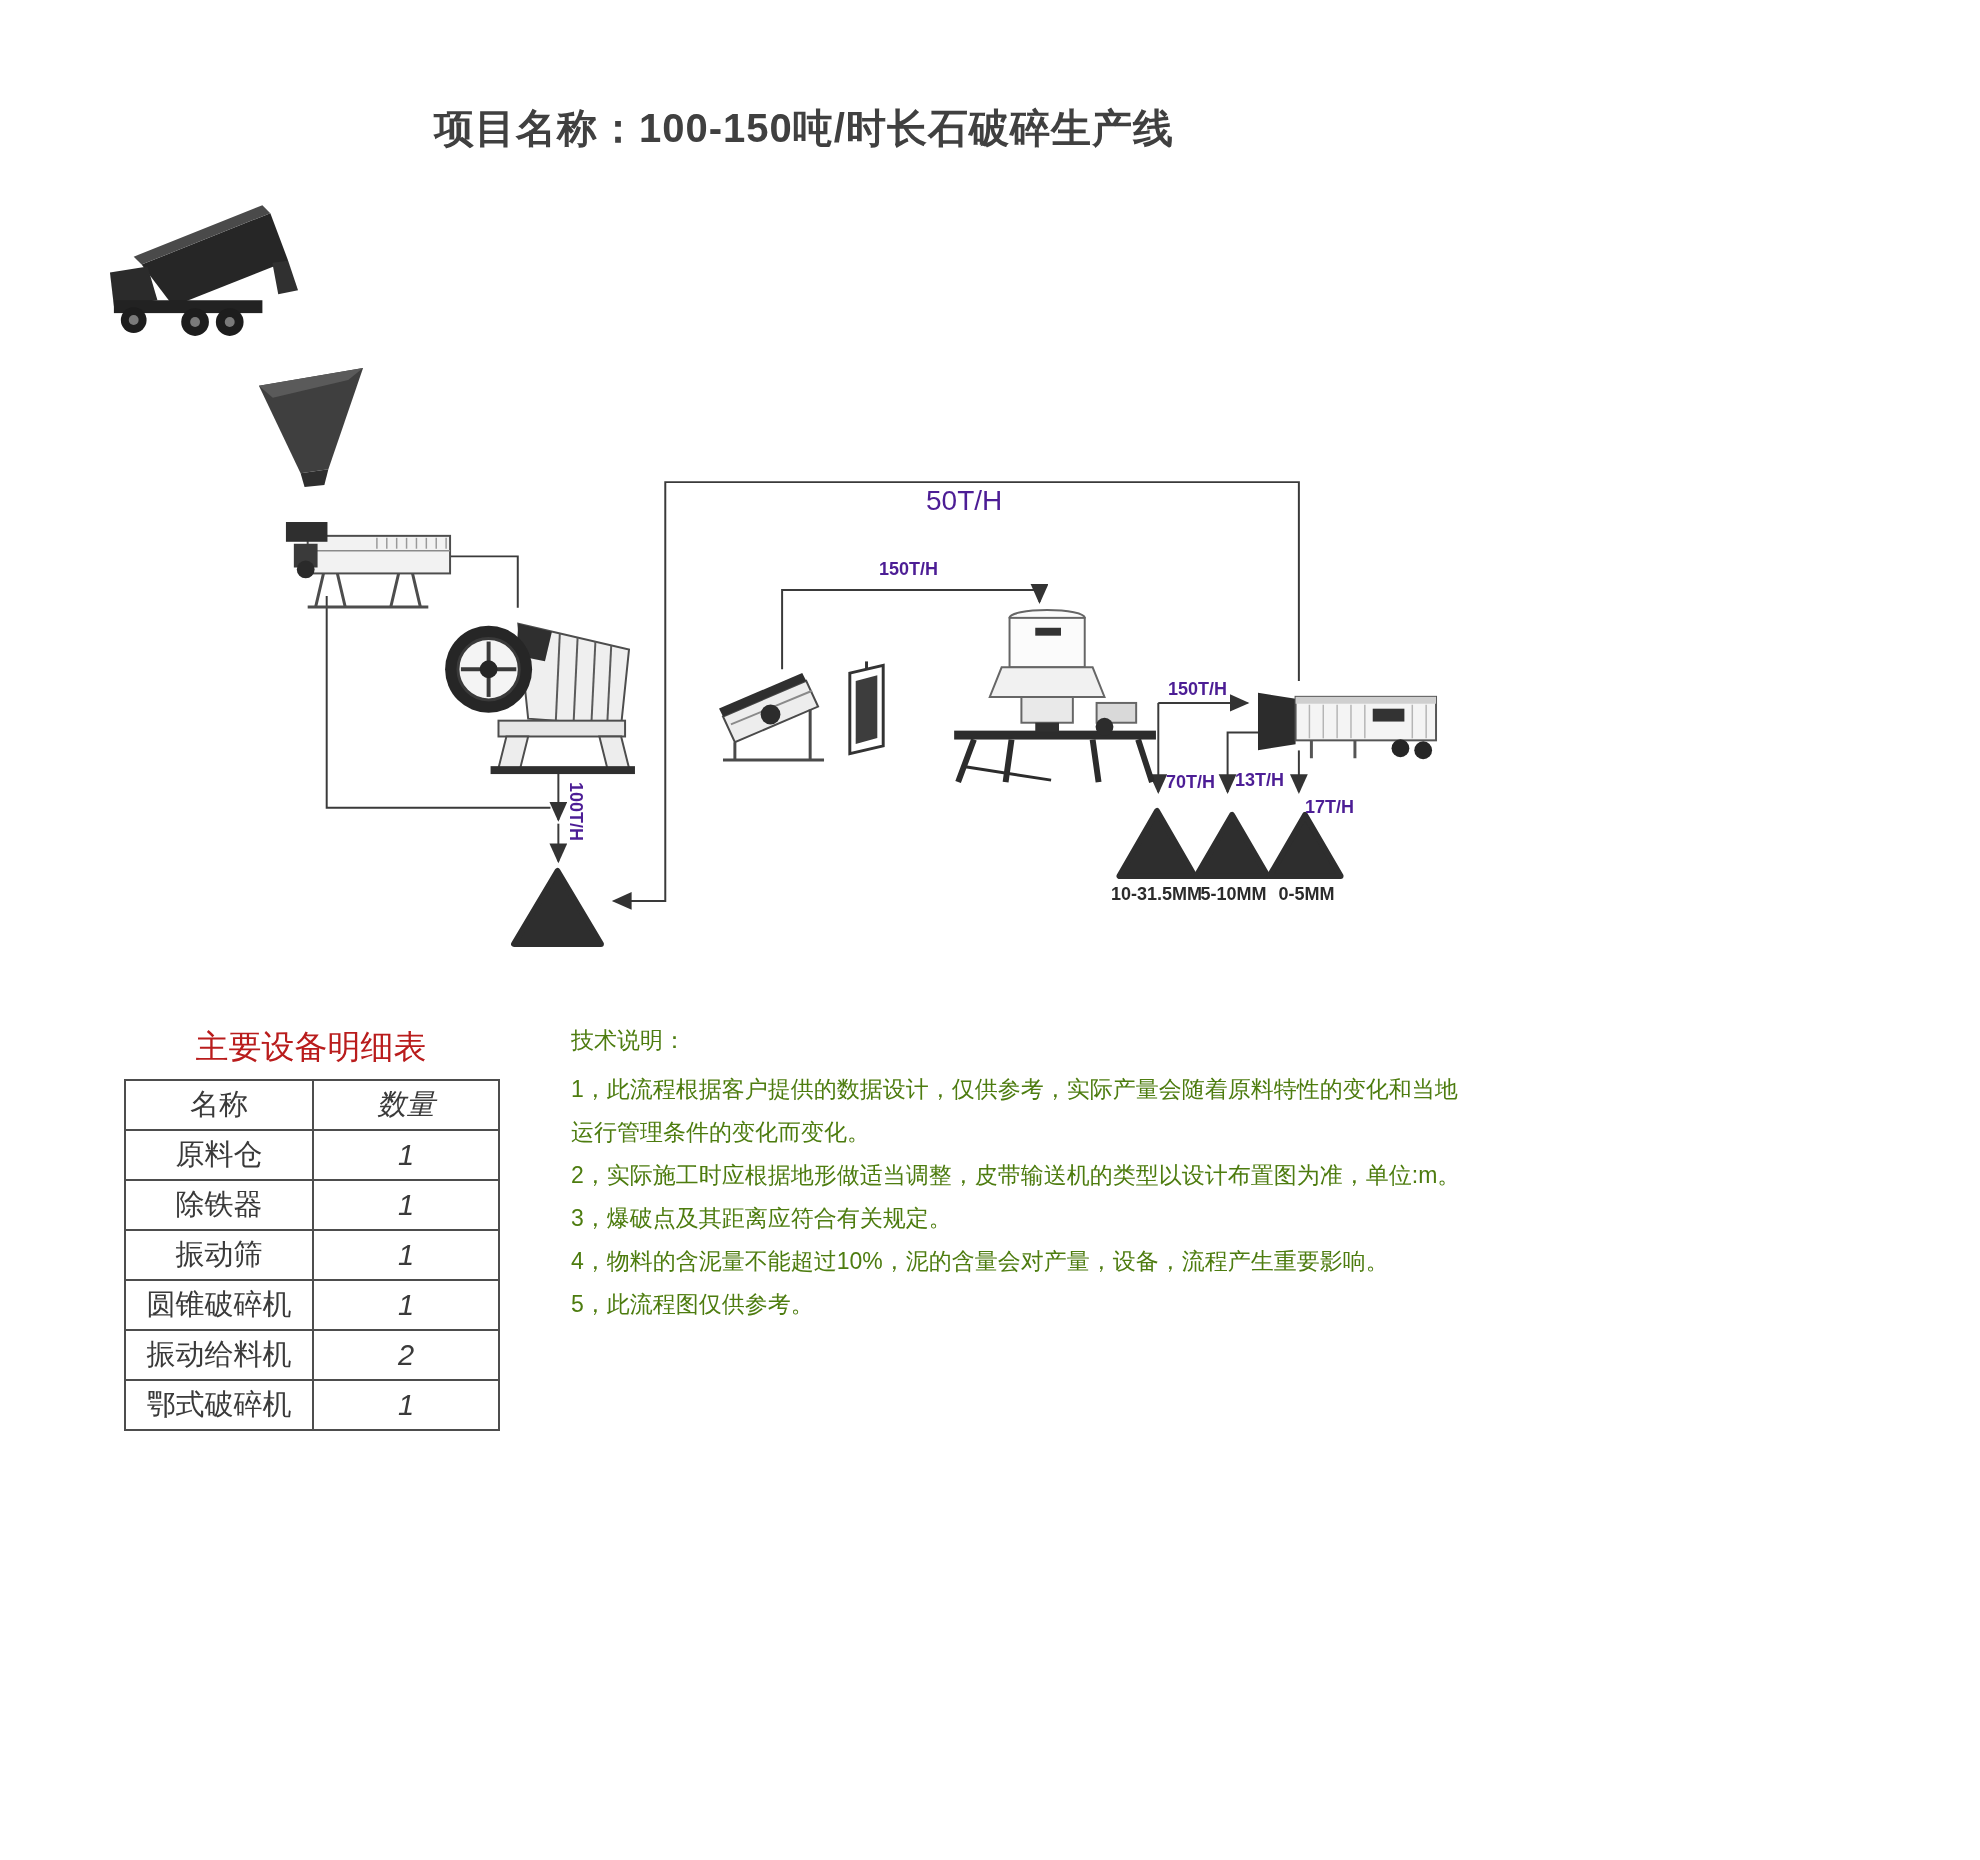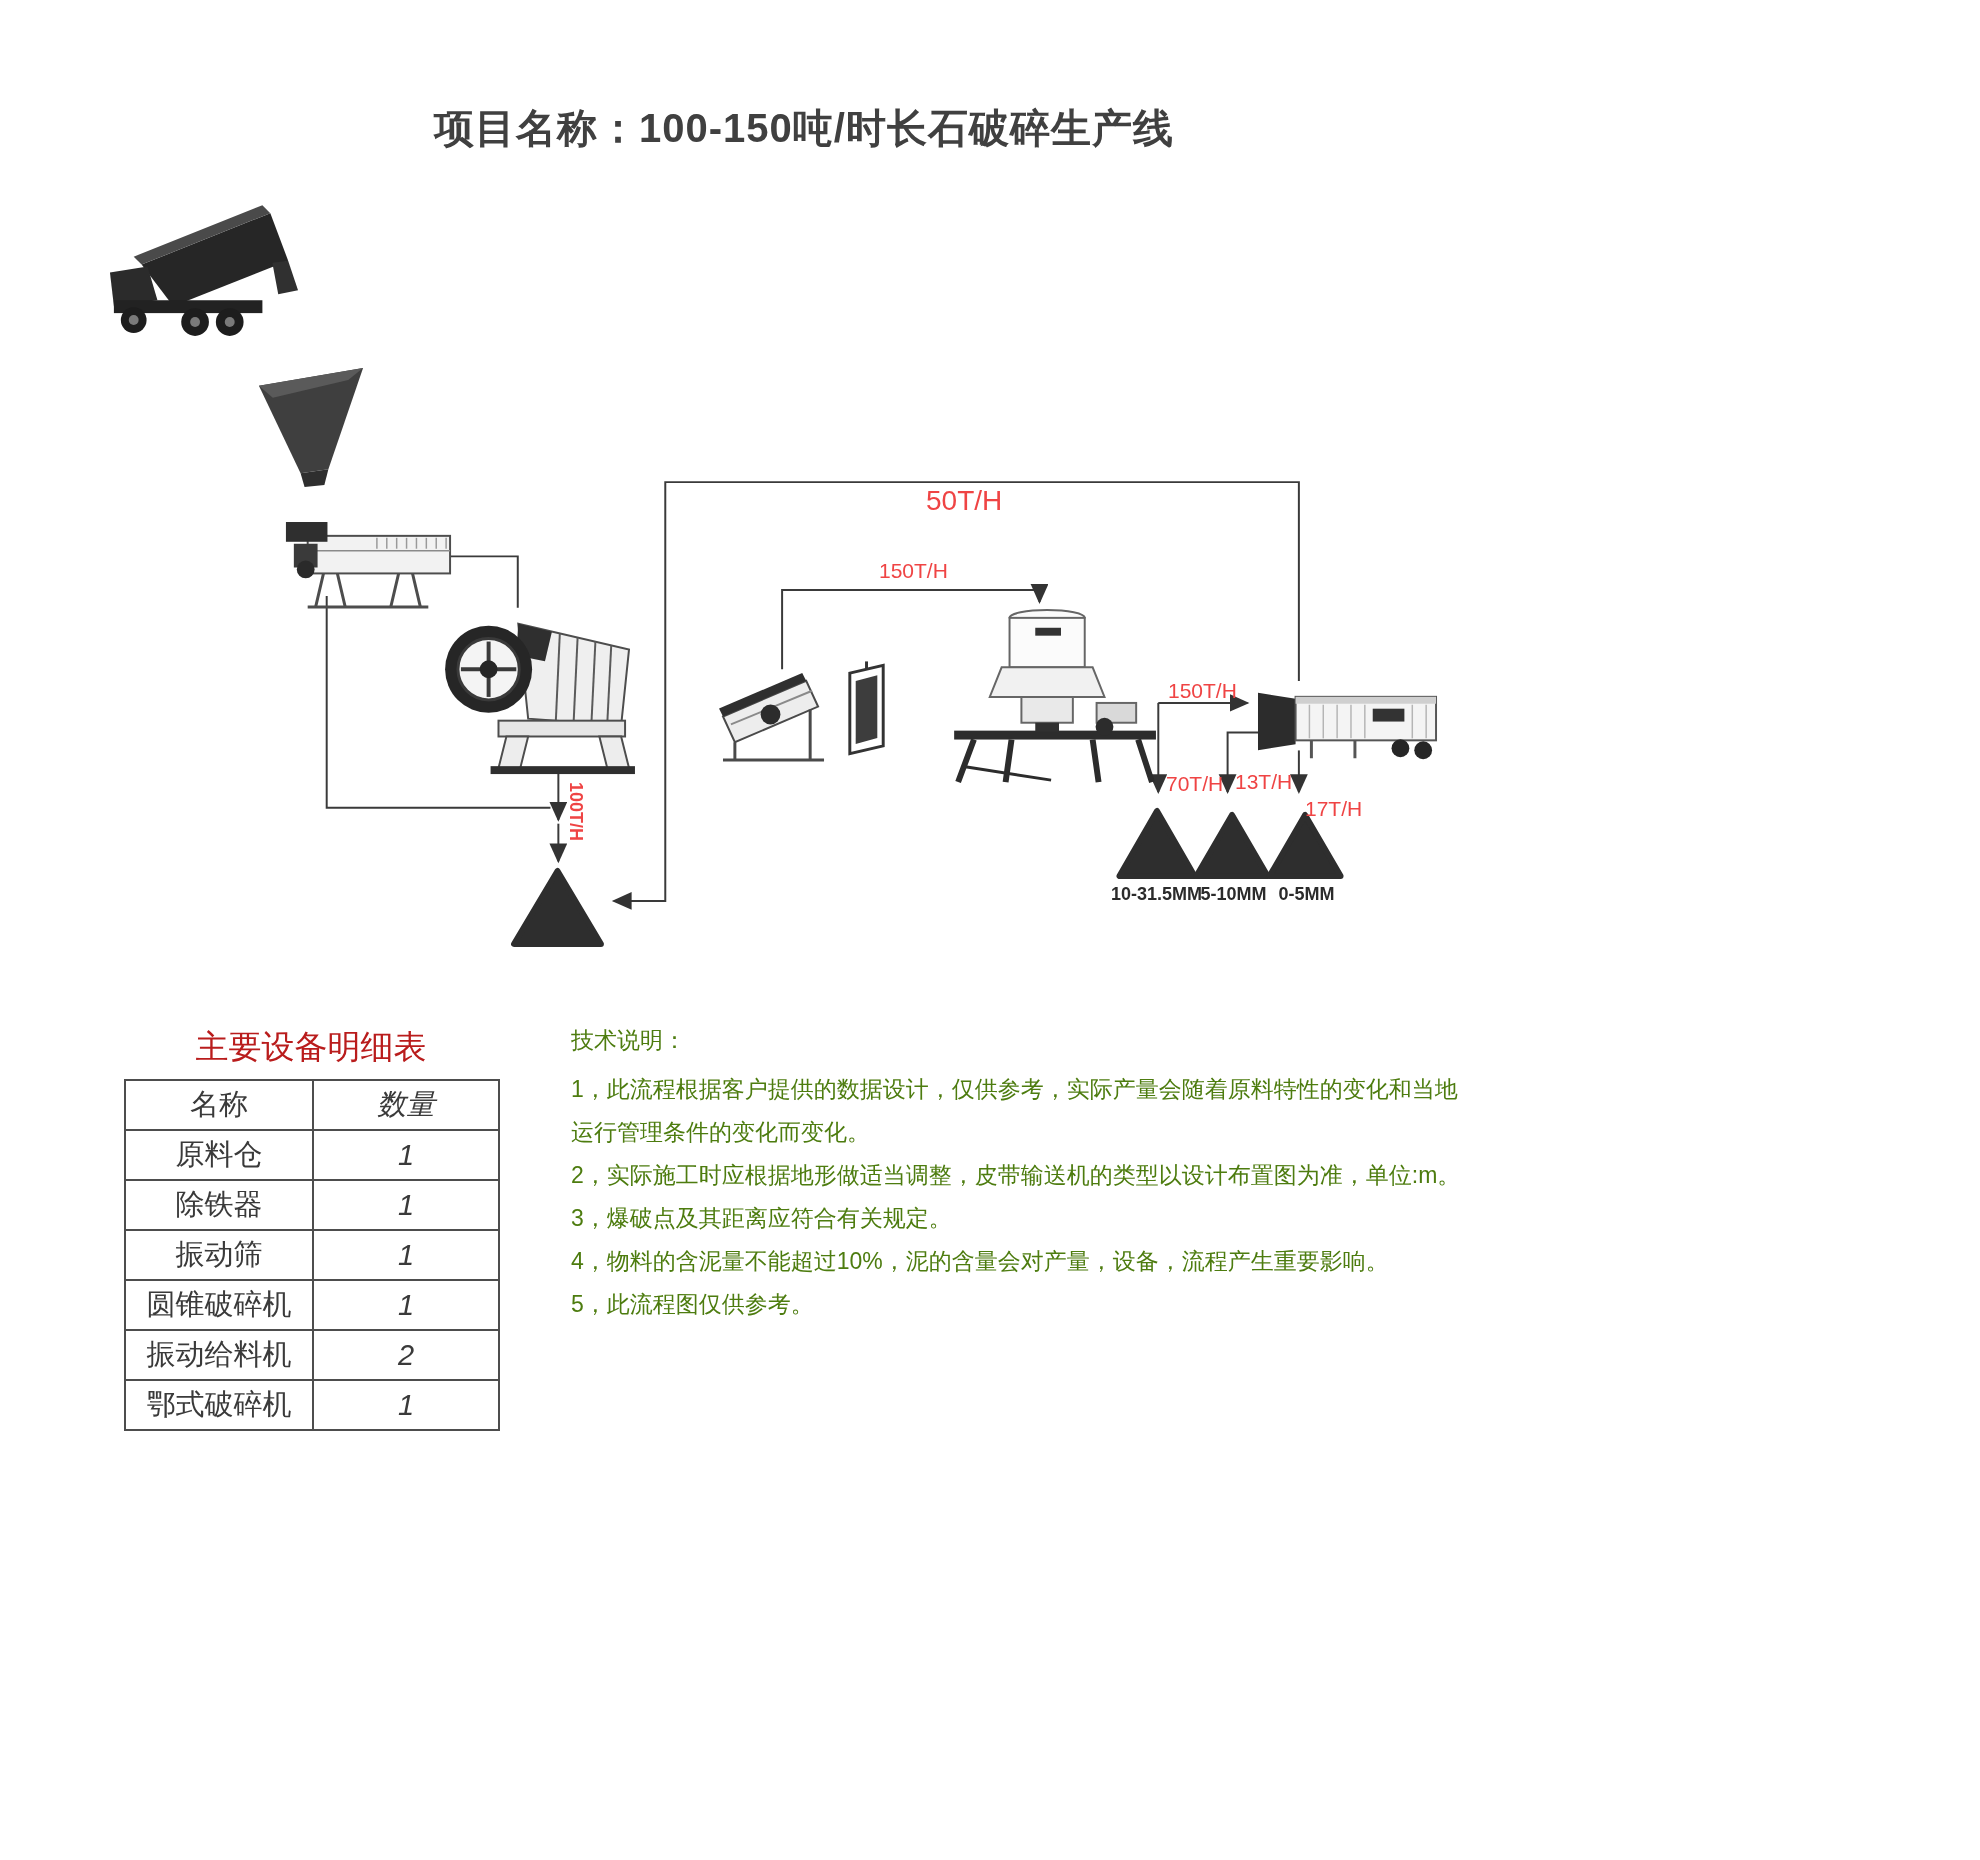--- a/index.html
+++ b/index.html
@@ -3,23 +3,23 @@
 <meta charset="utf-8">
 <style>
   * { margin:0; padding:0; box-sizing:border-box; }
   html, body { background:#ffffff; }
   body {
     width:1980px; height:1860px; position:relative; overflow:hidden;
     font-family:"Liberation Sans","DejaVu Sans",sans-serif; color:#333;
   }
   .abs { position:absolute; }
   .page-title { font-size:40px; font-weight:700; color:#404040; letter-spacing:1px; white-space:nowrap; }
-  .flow-label { position:absolute; color:#ef4444; white-space:nowrap; }
+  .flow-label { position:absolute; color:#4c1d95; white-space:nowrap; }
   .lbl-lg { font-size:28px; font-weight:400; }
-  .lbl-sm { font-size:21px; font-weight:400; }
+  .lbl-sm { font-size:18px; font-weight:700; }
   .lbl-vert { writing-mode:vertical-rl; font-size:18px; font-weight:700; }
   .pile-label { position:absolute; font-size:18px; font-weight:700; color:#2b2b2b; text-align:center; width:109px; }
   .eq-table-title { font-size:33px; color:#b91c1c; text-align:center; width:374px; font-weight:400; }
   table.eq { border-collapse:collapse; background:#fff;border-radius:21px; }
   table.eq td { border:2px solid #4d4d4d; font-size:29px; color:#3a3a3a; text-align:center; vertical-align:middle; }
   td.col-name { width:188px; height:50px; }
   td.col-qty  { width:186px; height:50px;font-style:italic; }
   .notes { width:891px; color:#4d7c0f; }
   .notes-title { font-size:23px; margin-bottom:12px; }
   .note-item { font-size:23px; line-height:1.87; }

